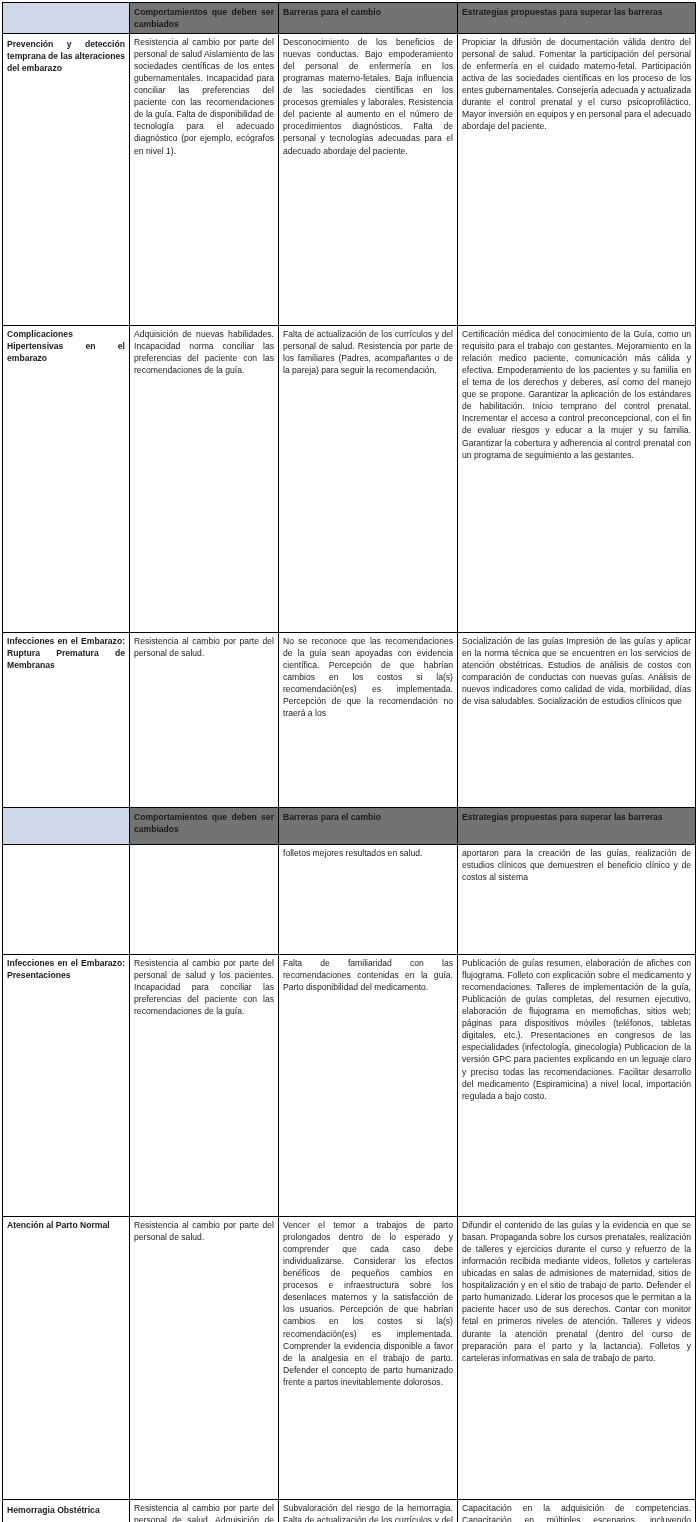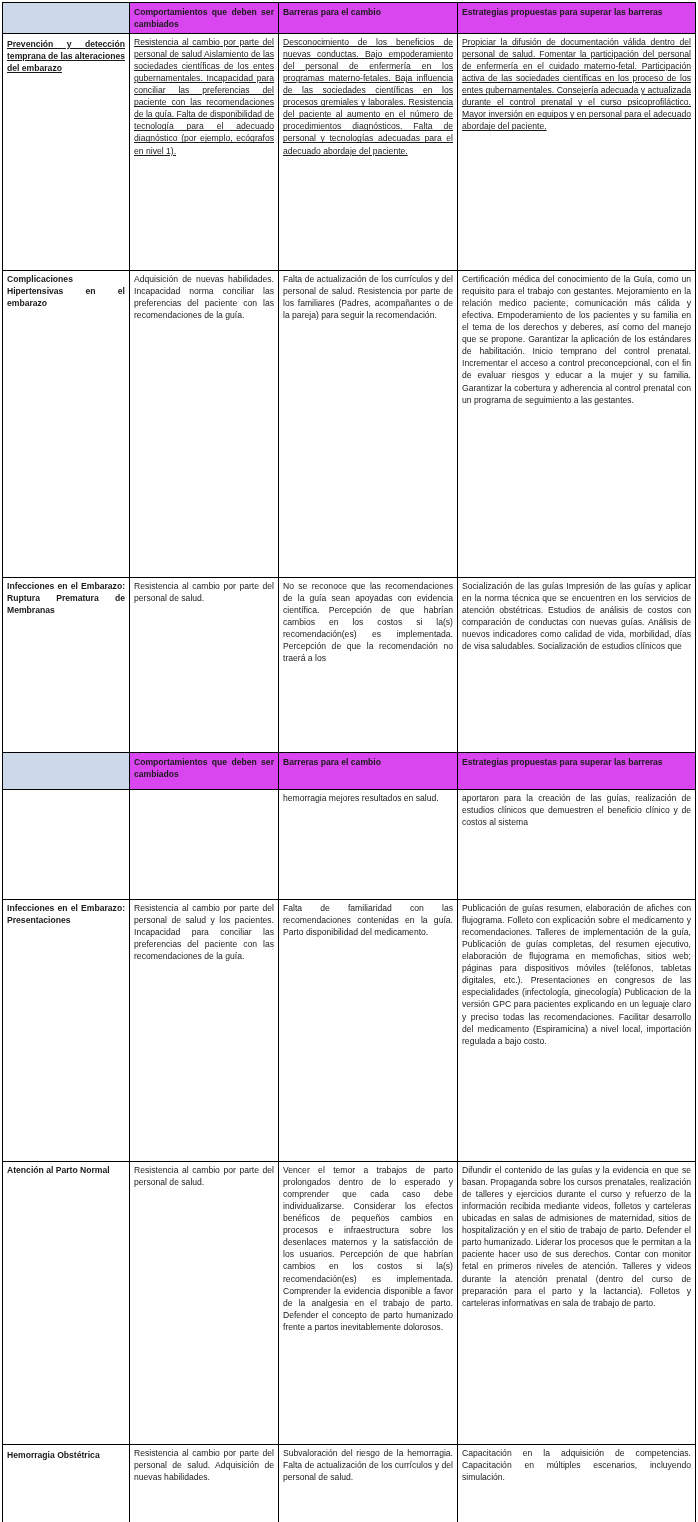--- a/index.html
+++ b/index.html
@@ -36,21 +36,21 @@
     text-justify: inter-word;
     word-spacing: 0px;
     overflow: hidden;
   }
   col.c1 { width: 127px; }
   col.c2 { width: 149px; }
   col.c3 { width: 179px; }
   col.c4 { width: 238px; }
 
   tr.hdr td {
-    background: #d946ef;
+    background: #737373;
     font-weight: bold;
     vertical-align: top;
     padding-top: 3px;
     padding-bottom: 3px;
     border-color: #000000;
   }
   tr.hdr td.blank {
     background: #cdd9e8;
   }
   td.rowlabel {
@@ -88,21 +88,21 @@
     </colgroup>
     <tbody>
 
       <tr class="hdr" style="height: 28px;">
         <td class="blank"></td>
         <td class="hdrtext">Comportamientos que deben ser cambiados</td>
         <td class="hdrtext">Barreras para el cambio</td>
         <td class="hdrtext">Estrategias propuestas para superar las barreras</td>
       </tr>
 
-      <tr style="height: 237px; text-decoration: underline;">
+      <tr style="height: 292px;">
         <td class="rowlabel top" style="padding-top:4px;">Prevención y detección temprana de las alteraciones del embarazo</td>
         <td class="just">Resistencia al cambio por parte del personal de salud Aislamiento de las sociedades científicas de los entes gubernamentales. Incapacidad para conciliar las preferencias del paciente con las recomendaciones de la guía. Falta de disponibilidad de tecnología para el adecuado diagnóstico (por ejemplo, ecógrafos en nivel 1).</td>
         <td class="just">Desconocimiento de los beneficios de nuevas conductas. Bajo empoderamiento del personal de enfermería en los programas materno-fetales. Baja influencia de las sociedades científicas en los procesos gremiales y laborales. Resistencia del paciente al aumento en el número de procedimientos diagnósticos. Falta de personal y tecnologías adecuadas para el adecuado abordaje del paciente.</td>
         <td class="just">Propiciar la difusión de documentación válida dentro del personal de salud. Fomentar la participación del personal de enfermería en el cuidado materno-fetal. Participación activa de las sociedades científicas en los proceso de los entes gubernamentales. Consejería adecuada y actualizada durante el control prenatal y el curso psicoprofiláctico. Mayor inversión en equipos y en personal para el adecuado abordaje del paciente.</td>
       </tr>
 
       <tr style="height: 307px;">
         <td class="rowlabel">Complicaciones Hipertensivas en el embarazo</td>
         <td class="just">Adquisición de nuevas habilidades. Incapacidad norma conciliar las preferencias del paciente con las recomendaciones de la guía.</td>
         <td class="just">Falta de actualización de los currículos y del personal de salud. Resistencia por parte de los familiares (Padres, acompañantes o de la pareja) para seguir la recomendación.</td>
@@ -119,21 +119,21 @@
       <tr class="hdr" style="height: 37px;">
         <td class="blank"></td>
         <td class="hdrtext">Comportamientos que deben ser cambiados</td>
         <td class="hdrtext">Barreras para el cambio</td>
         <td class="hdrtext">Estrategias propuestas para superar las barreras</td>
       </tr>
 
       <tr style="height: 110px;">
         <td class="rowlabel empty"></td>
         <td class="just"></td>
-        <td class="just">hemorragia mejores resultados en salud.</td>
+        <td class="just">folletos mejores resultados en salud.</td>
         <td class="just">aportaron para la creación de las guías, realización de estudios clínicos que demuestren el beneficio clínico y de costos al sistema</td>
       </tr>
 
       <tr style="height: 262px;">
         <td class="rowlabel">Infecciones en el Embarazo: Presentaciones</td>
         <td class="just">Resistencia al cambio por parte del personal de salud y los pacientes. Incapacidad para conciliar las preferencias del paciente con las recomendaciones de la guía.</td>
         <td class="just">Falta de familiaridad con las recomendaciones contenidas en la guía. Parto disponibilidad del medicamento.</td>
         <td class="just">Publicación de guías resumen, elaboración de afiches con flujograma. Folleto con explicación sobre el medicamento y recomendaciones. Talleres de implementación de la guía, Publicación de guías completas, del resumen ejecutivo, elaboración de flujograma en memofichas, sitios web; páginas para dispositivos móviles (teléfonos, tabletas digitales, etc.). Presentaciones en congresos de las especialidades (infectología, ginecología) Publicacion de la versión GPC para pacientes explicando en un leguaje claro y preciso todas las recomendaciones. Facilitar desarrollo del medicamento (Espiramicina) a nivel local, importación regulada a bajo costo.</td>
       </tr>
 

